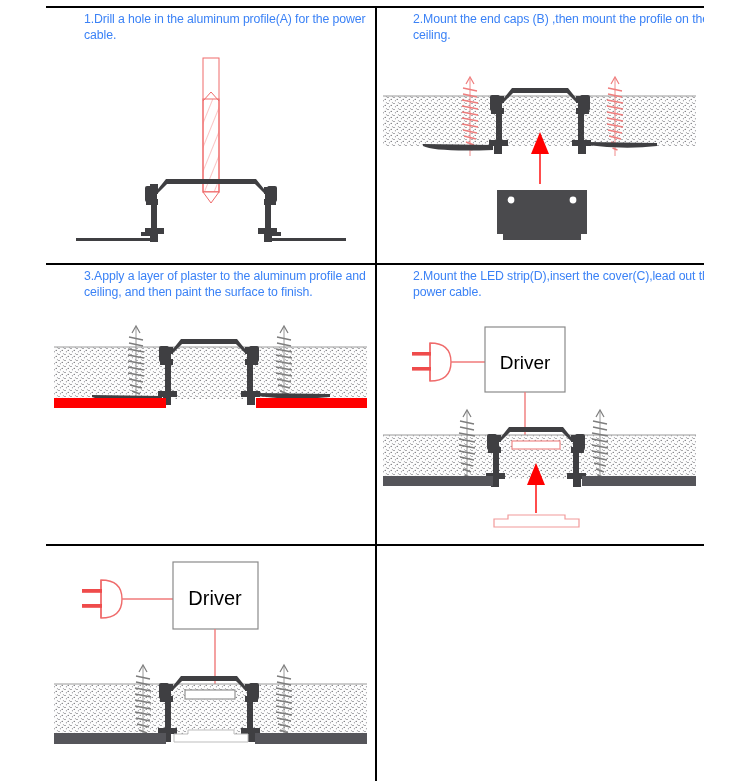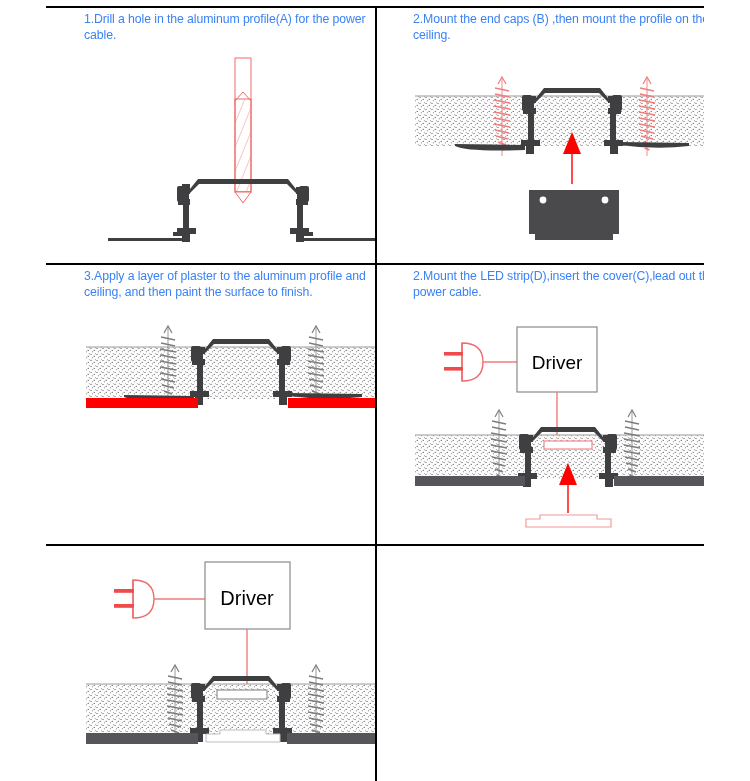--- a/index.html
+++ b/index.html
@@ -56,21 +56,20 @@
     color: #3b82f6;
     letter-spacing: -0.1px;
     margin-left: 32px;
   }
   .art {
     position: absolute;
     left: 0;
     top: 0;
     width: 329px;
     height: 100%;
-    padding-left: 32px;
   }
   svg { display: block; overflow: visible; }
 </style>
 </head>
 <body>
 
 <div id="page">
   <div class="grid">
 
     <div class="rule rule-h" style="top:0px;"></div>

